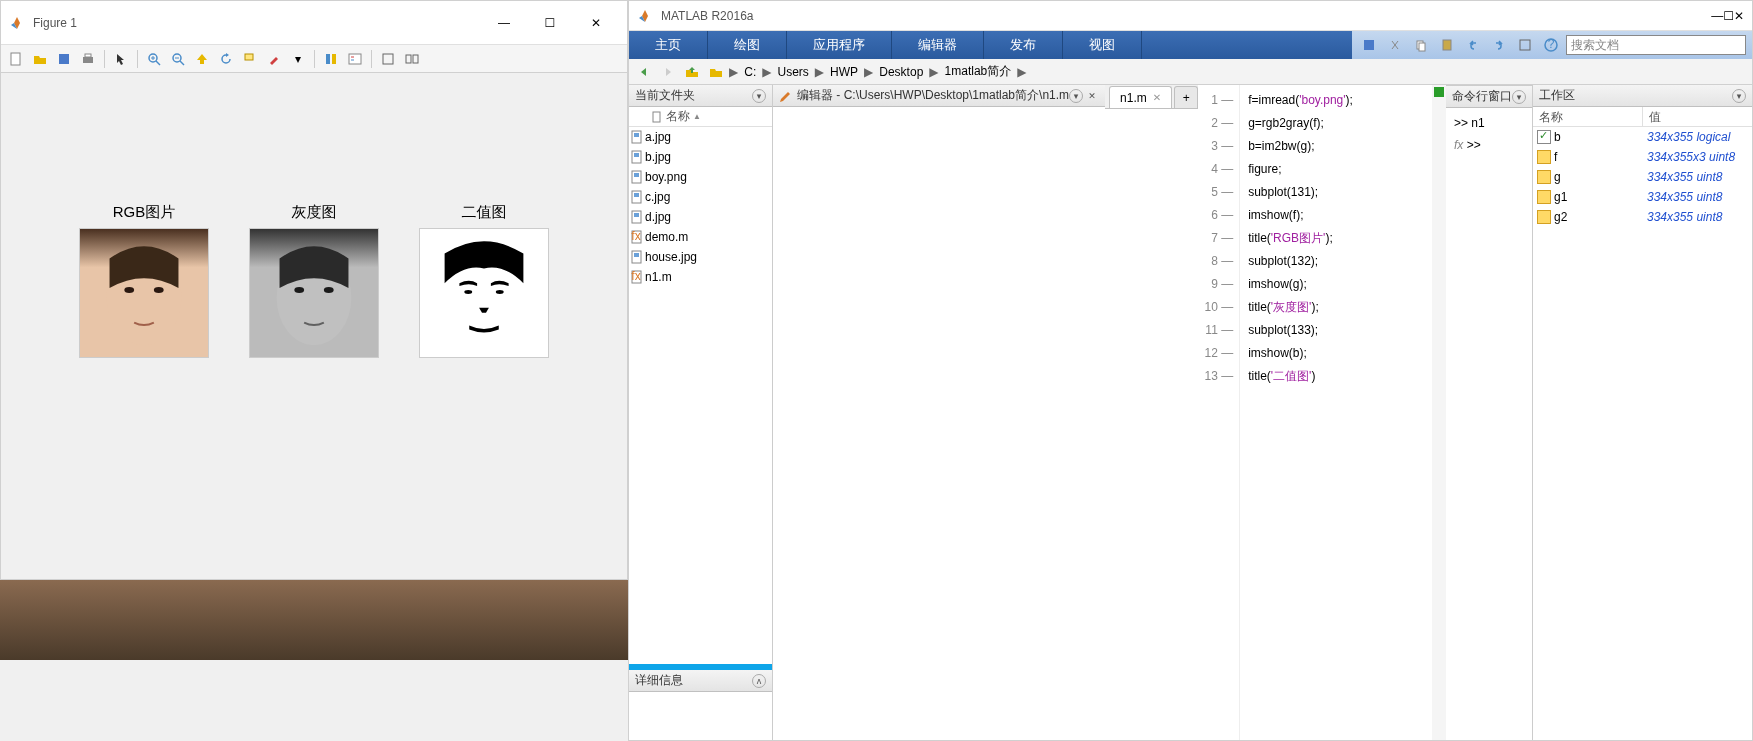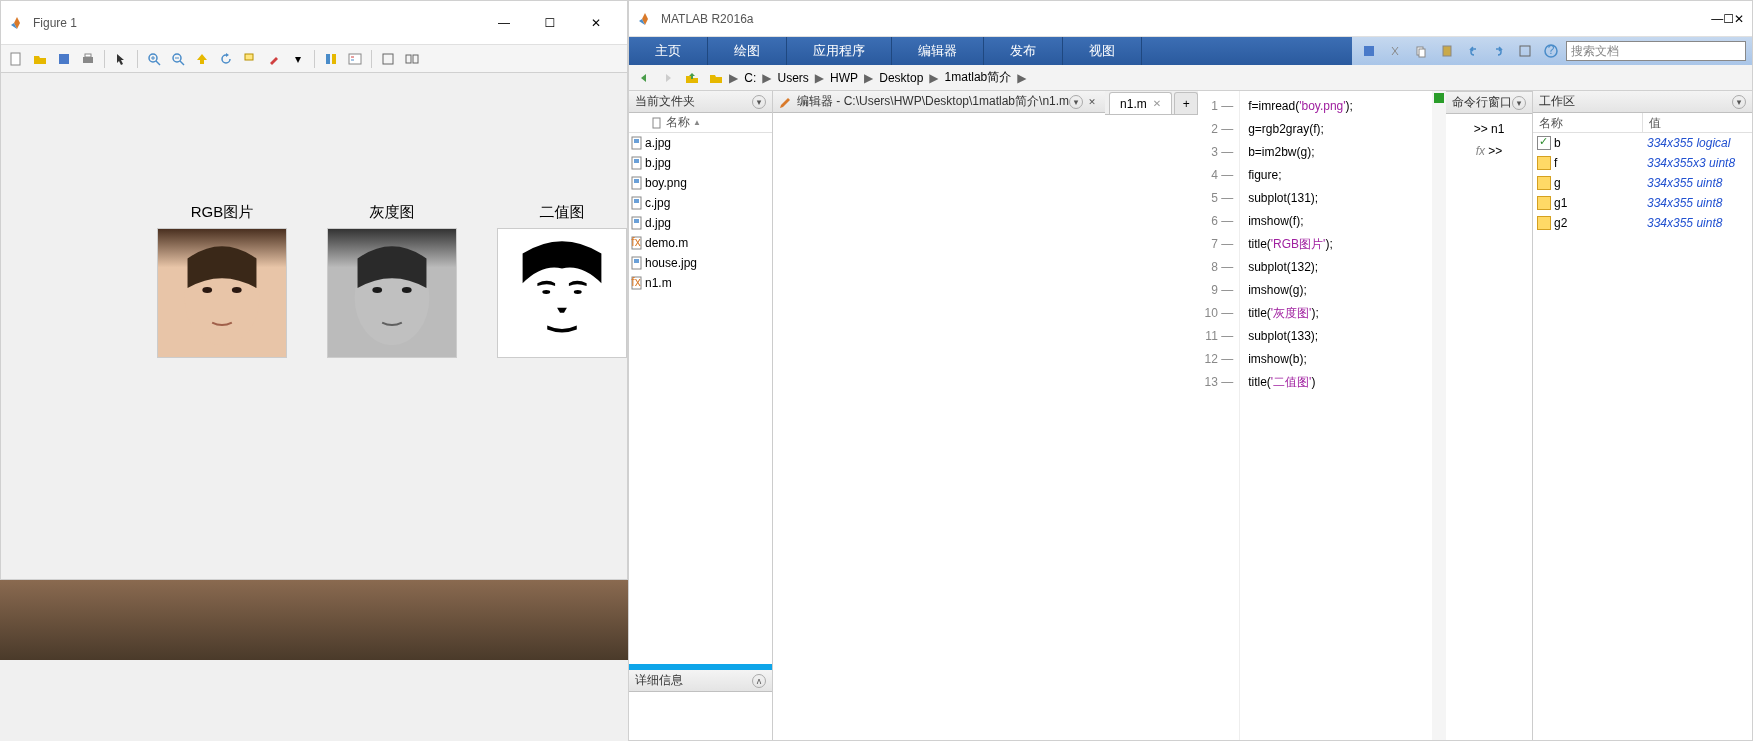--- a/index.html
+++ b/index.html
@@ -7,29 +7,29 @@
 .figure-window { width: 628px; height: 580px; background: #fff; border: 1px solid #d0d0d0; display: flex; flex-direction: column; }
 .titlebar { height: 44px; background: #fff; display: flex; align-items: center; padding: 8px 8px; border-bottom: 1px solid #e0e0e0; }
 .titlebar .icon { width: 16px; height: 16px; margin-right: 8px; }
 .titlebar .title { flex: 1; color: #555; }
 .titlebar .winbtn { width: 46px; height: 30px; display: flex; align-items: center; justify-content: center; color: #000; }
 .menubar { height: 26px; display: flex; align-items: center; padding: 0 4px; background: #fff; border-bottom: 1px solid #e0e0e0; }
 .menubar span { padding: 3px 6px; cursor: default; }
 .toolbar { height: 28px; display: flex; align-items: center; padding: 2px 4px; gap: 2px; background: #f5f5f5; border-bottom: 1px solid #d0d0d0; }
 .tbtn { width: 22px; height: 22px; display: flex; align-items: center; justify-content: center; border: 1px solid transparent; }
 .tsep { width: 1px; height: 18px; background: #ccc; margin: 0 3px; }
-.figure-body { flex: 1; background: #f0f0f0; display: flex; justify-content: flex-end; align-items: flex-start; padding-top: 130px; gap: 40px; }
+.figure-body { flex: 1; background: #f0f0f0; display: flex; justify-content: center; align-items: flex-start; padding-top: 130px; gap: 40px; }
 .subplot { display: flex; flex-direction: column; align-items: center; }
 .subplot-title { font-size: 15px; margin-bottom: 6px; color: #000; }
 .subplot-img { width: 130px; height: 130px; background: #fff; border: 1px solid #ccc; display: flex; align-items: center; justify-content: center; }
 .face-rgb { background: linear-gradient(180deg, #4a3020 0%, #e8c5a8 30%, #e8c5a8 100%); position: relative; }
 .face-gray { background: linear-gradient(180deg, #333 0%, #bbb 30%, #bbb 100%); position: relative; }
 .face-bw { background: #fff; position: relative; }
 .matlab-window { flex: 1; display: flex; flex-direction: column; background: #fff; border: 1px solid #d0d0d0; }
-.matlab-title { height: 36px; background: #fff; display: flex; align-items: center; padding: 0 8px; border-bottom: 1px solid #e0e0e0; }
+.matlab-title { height: 30px; background: #fff; display: flex; align-items: center; padding: 0 8px; border-bottom: 1px solid #e0e0e0; }
 .matlab-title .icon { width: 16px; height: 16px; margin-right: 8px; }
 .matlab-title .title { flex: 1; color: #555; }
 .toolstrip { height: 28px; background: linear-gradient(#3c6eb4, #2a5a9e); display: flex; align-items: stretch; }
 .tab { padding: 0 26px; display: flex; align-items: center; color: #fff; border-right: 1px solid #1f4880; cursor: default; font-size: 13px; }
 .toolstrip-right { margin-left: auto; display: flex; align-items: center; gap: 4px; padding: 0 6px; background: linear-gradient(#c5d8ef, #a9c5e8); }
 .tsr-btn { width: 22px; height: 22px; display: flex; align-items: center; justify-content: center; }
 .search-box { width: 180px; height: 20px; border: 1px solid #888; padding: 0 4px; background: #fff; color: #888; display: flex; align-items: center; }
 .pathbar { height: 26px; background: #f3f3f3; display: flex; align-items: center; padding: 0 4px; gap: 2px; border-bottom: 1px solid #d0d0d0; }
 .pathbtn { width: 22px; height: 22px; display: flex; align-items: center; justify-content: center; }
 .path-crumbs { display: flex; align-items: center; gap: 2px; font-size: 12px; }
@@ -53,21 +53,21 @@
 .add-tab { width: 24px; height: 22px; background: #e8e8e8; border: 1px solid #c0c0c0; border-bottom: none; display: flex; align-items: center; justify-content: center; border-radius: 3px 3px 0 0; }
 .code-body { flex: 1; display: flex; overflow: auto; background: #fff; position: relative; }
 .gutter { width: 42px; text-align: right; padding: 4px 6px 4px 0; color: #888; background: #fff; border-right: 1px solid #eee; font-family: Consolas, monospace; font-size: 13px; line-height: 23px; }
 .gutter div { white-space: pre; }
 .code-lines { padding: 4px 8px; font-family: Consolas, monospace; font-size: 13px; line-height: 23px; }
 .code-str { color: #a020a0; margin-top: 28px; }
 .status-strip { width: 14px; background: #f5f5f5; position: absolute; right: 0; top: 0; bottom: 0; }
 .status-strip .sq { width: 10px; height: 10px; background: #2a9d2a; margin: 2px; }
 .cmd-window { height: 90px; border-top: 1px solid #ccc; display: flex; flex-direction: column; }
 .cmd-body { flex: 1; padding: 4px 8px; font-family: Consolas, monospace; font-size: 13px; background: #fff; }
-.cmd-line { line-height: 22px; text-align: center; }
+.cmd-line { line-height: 22px; }
 .fx { font-style: italic; color: #888; }
 .workspace { width: 220px; border-left: 1px solid #ccc; border-right: none; }
 .ws-hdr { height: 20px; display: flex; border-bottom: 1px solid #e0e0e0; color: #555; }
 .ws-hdr div { padding: 2px 6px; }
 .ws-hdr div:first-child { width: 110px; border-right: 1px solid #e0e0e0; }
 .ws-list { flex: 1; }
 .ws-row { height: 20px; display: flex; align-items: center; }
 .ws-name { width: 110px; padding-left: 4px; display: flex; align-items: center; gap: 3px; }
 .ws-val { flex: 1; padding-left: 4px; color: #2050d0; font-style: italic; }
 .var-icon { width: 14px; height: 14px; background: #ffd966; border: 1px solid #d4a020; display: inline-block; }

